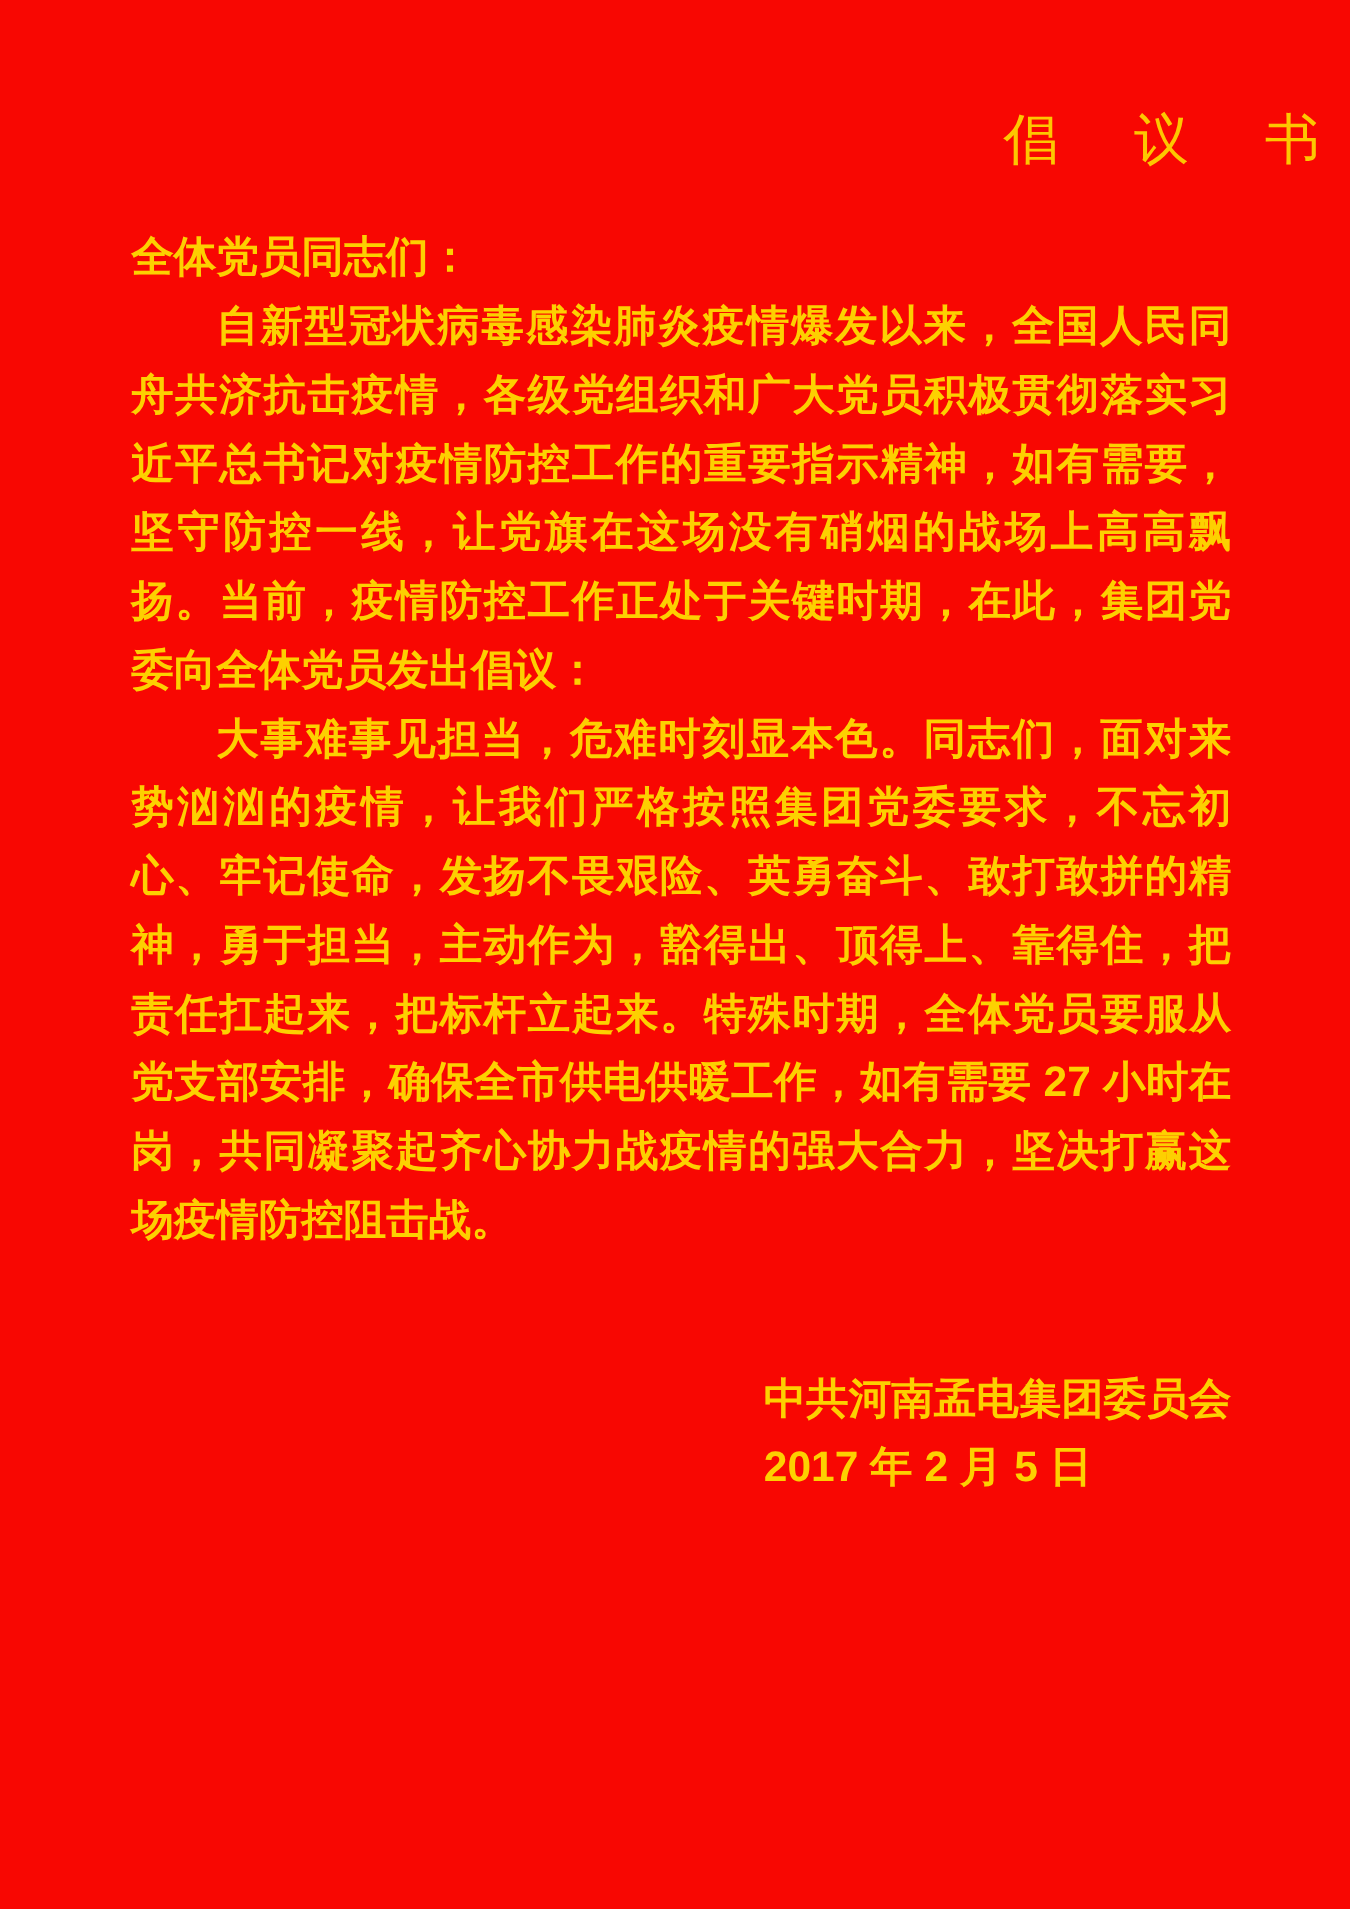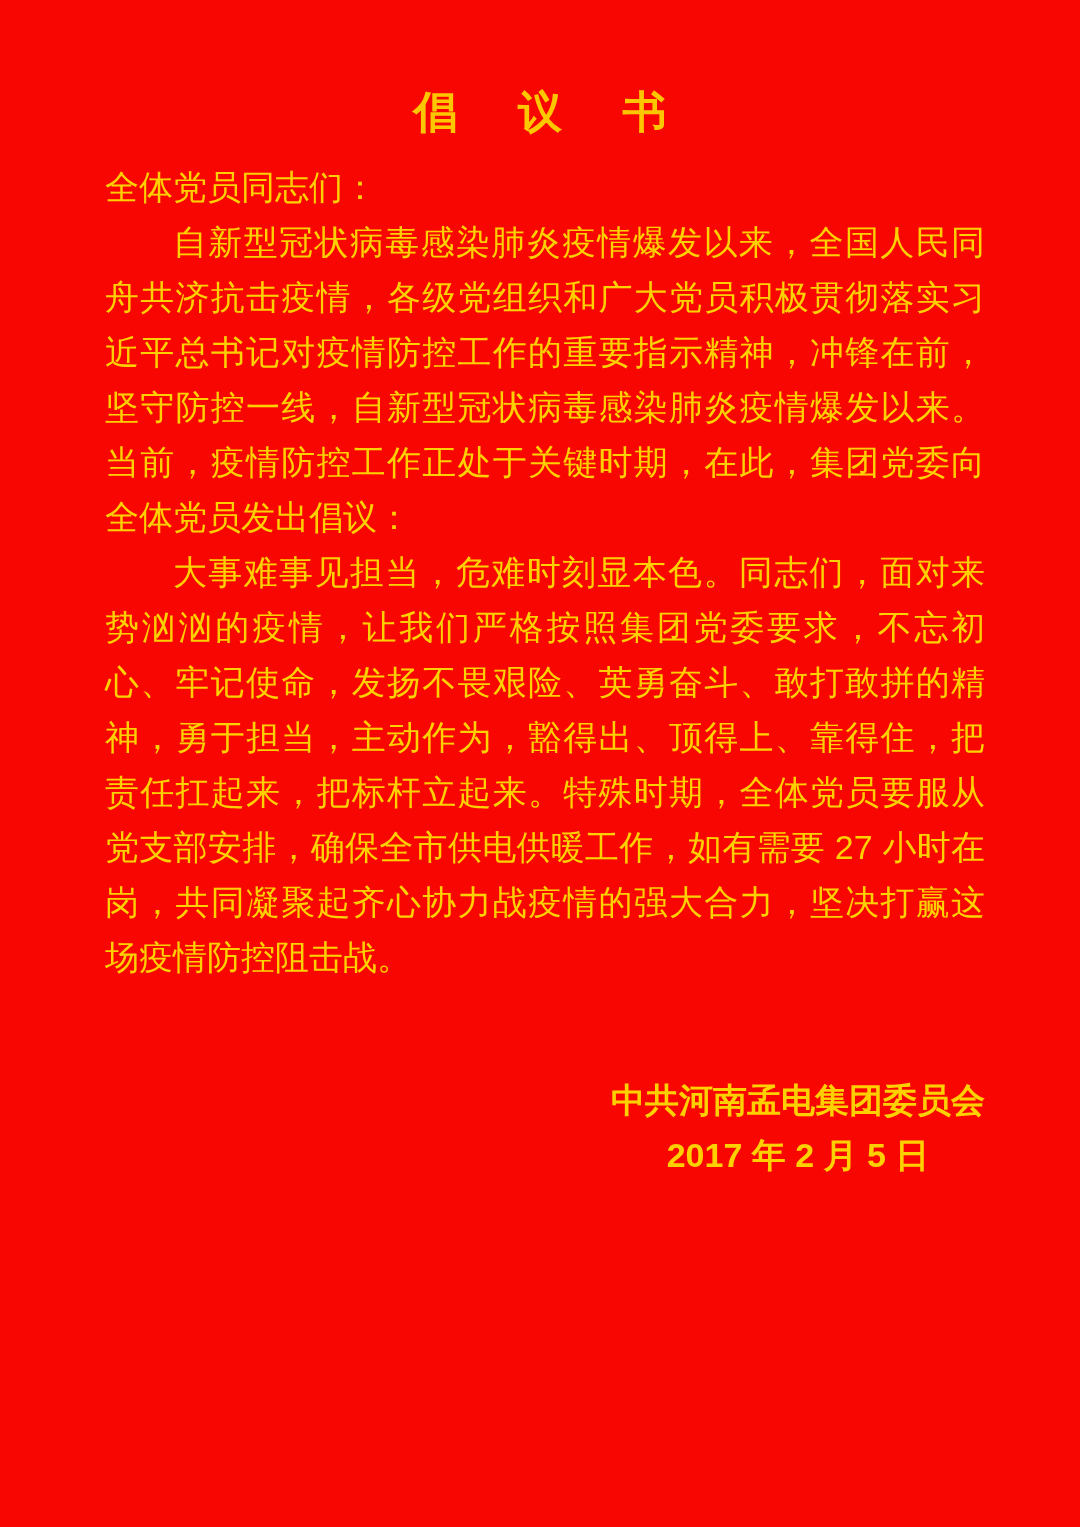--- a/index.html
+++ b/index.html
@@ -15,35 +15,35 @@
     overflow: hidden;
   }
   .page {
     position: relative;
     width: 1080px;
     height: 1527px;
     box-sizing: border-box;
   }
   .doc-title {
     margin: 86px 0 0 0;
-    text-align: center;
+    text-align: right;
     font-size: 44px;
-    font-weight: bold;
+    font-weight: normal;
     color: #fdc700;
     letter-spacing: 0.55em;
     text-indent: 0.55em;
     line-height: 1.2;
   }
   .content {
-    margin-top: 21px;
+    margin-top: 40px;
     padding: 0 95px 0 105px;
     color: #fdd000;
     font-size: 34px;
     line-height: 55px;
-    font-weight: normal;
+    font-weight: bold;
     text-align: justify;
   }
   .content p {
     margin: 0;
   }
   .salutation {
     text-indent: 0;
   }
   .para {
     text-indent: 2em;
@@ -52,41 +52,41 @@
     margin-top: 88px;
     padding-right: 95px;
     text-align: right;
     color: #fdd000;
     font-size: 34px;
     line-height: 55px;
     font-weight: bold;
   }
   .signature-inner {
     display: inline-block;
-    text-align: center;
+    text-align: left;
   }
   .signature-inner .sig-line {
     margin: 0;
     white-space: nowrap;
   }
   .signature-inner .date-line {
     margin: 0;
     white-space: nowrap;
   }
 </style>
 </head>
 <body>
 
 <div class="page">
 
   <h1 class="doc-title">倡 议 书</h1>
 
   <div class="content">
     <p class="salutation">全体党员同志们：</p>
-    <p class="para">自新型冠状病毒感染肺炎疫情爆发以来，全国人民同舟共济抗击疫情，各级党组织和广大党员积极贯彻落实习近平总书记对疫情防控工作的重要指示精神，冲锋在前，坚守防控一线，自新型冠状病毒感染肺炎疫情爆发以来。当前，疫情防控工作正处于关键时期，在此，集团党委向全体党员发出倡议：</p>
+    <p class="para">自新型冠状病毒感染肺炎疫情爆发以来，全国人民同舟共济抗击疫情，各级党组织和广大党员积极贯彻落实习近平总书记对疫情防控工作的重要指示精神，如有需要，坚守防控一线，让党旗在这场没有硝烟的战场上高高飘扬。当前，疫情防控工作正处于关键时期，在此，集团党委向全体党员发出倡议：</p>
     <p class="para">大事难事见担当，危难时刻显本色。同志们，面对来势汹汹的疫情，让我们严格按照集团党委要求，不忘初心、牢记使命，发扬不畏艰险、英勇奋斗、敢打敢拼的精神，勇于担当，主动作为，豁得出、顶得上、靠得住，把责任扛起来，把标杆立起来。特殊时期，全体党员要服从党支部安排，确保全市供电供暖工作，如有需要 27 小时在岗，共同凝聚起齐心协力战疫情的强大合力，坚决打赢这场疫情防控阻击战。</p>
   </div>
 
   <div class="signature-block">
     <div class="signature-inner">
       <p class="sig-line">中共河南孟电集团委员会</p>
       <p class="date-line">2017 年 2 月 5 日</p>
     </div>
   </div>
 

